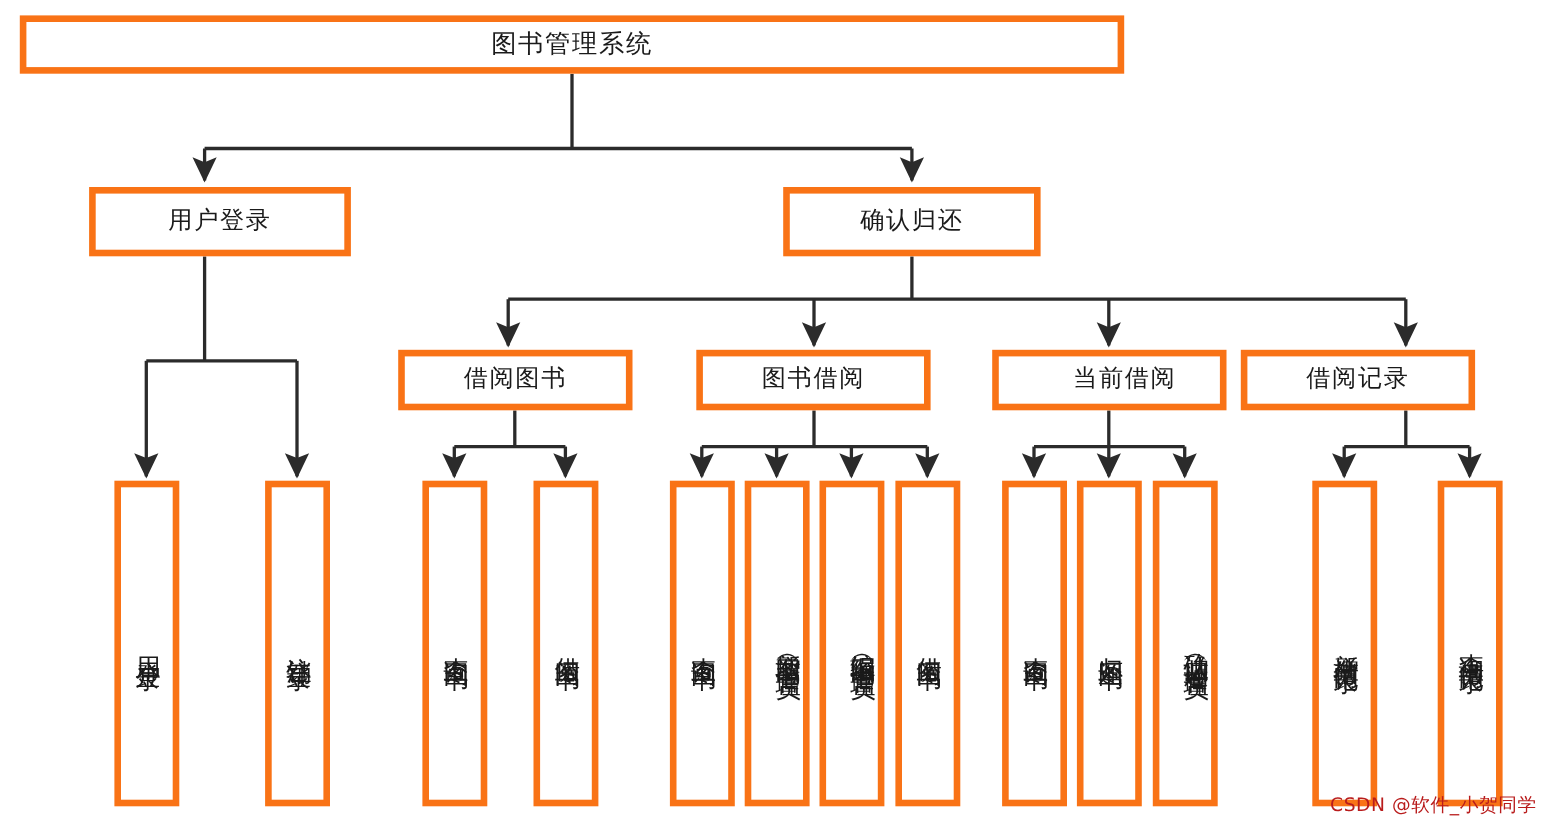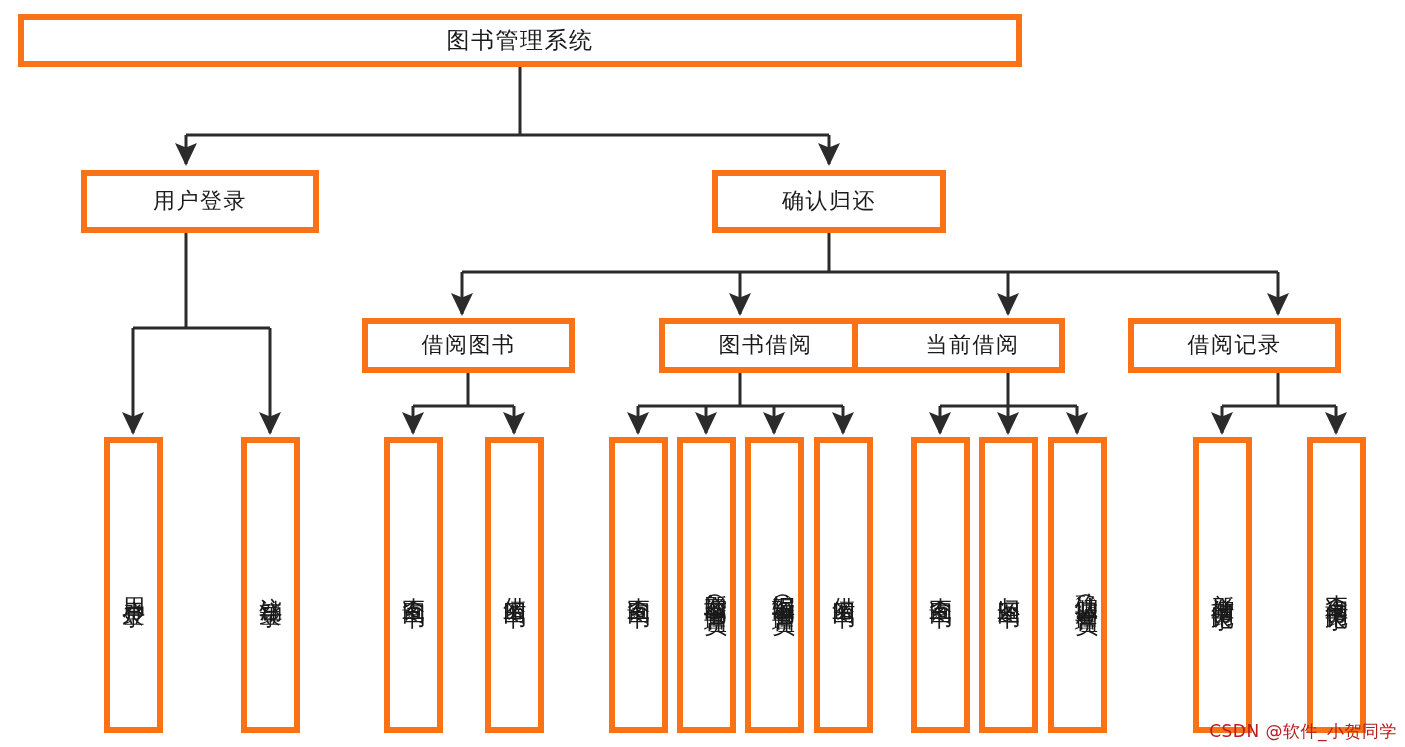--- a/index.html
+++ b/index.html
@@ -144,25 +144,25 @@
   </div>
 
   <div class="node horizontal" style="left:712px; top:170px; width:234px; height:63px;">
     <span class="node-label">确认归还</span>
   </div>
 
   <div class="node horizontal" style="left:362px; top:318px; width:213px; height:55px;">
     <span class="node-label">借阅图书</span>
   </div>
 
-  <div class="node horizontal" style="left:633px; top:318px; width:213px; height:55px;margin-left:26px;">
+  <div class="node horizontal" style="left:633px; top:318px; width:213px; height:55px;">
     <span class="node-label">图书借阅</span>
   </div>
 
-  <div class="node horizontal" style="left:852px; top:318px; width:213px; height:55px;padding-left:28px;">
+  <div class="node horizontal" style="left:902px; top:318px; width:213px; height:55px;padding-left:28px;">
     <span class="node-label">当前借阅</span>
   </div>
 
   <div class="node horizontal" style="left:1128px; top:318px; width:213px; height:55px;">
     <span class="node-label">借阅记录</span>
   </div>
 
   <div class="node vertical midstart" style="left:104px; top:437px; width:59px; height:296px;">
     <span class="node-label">用户登录</span>
   </div>

